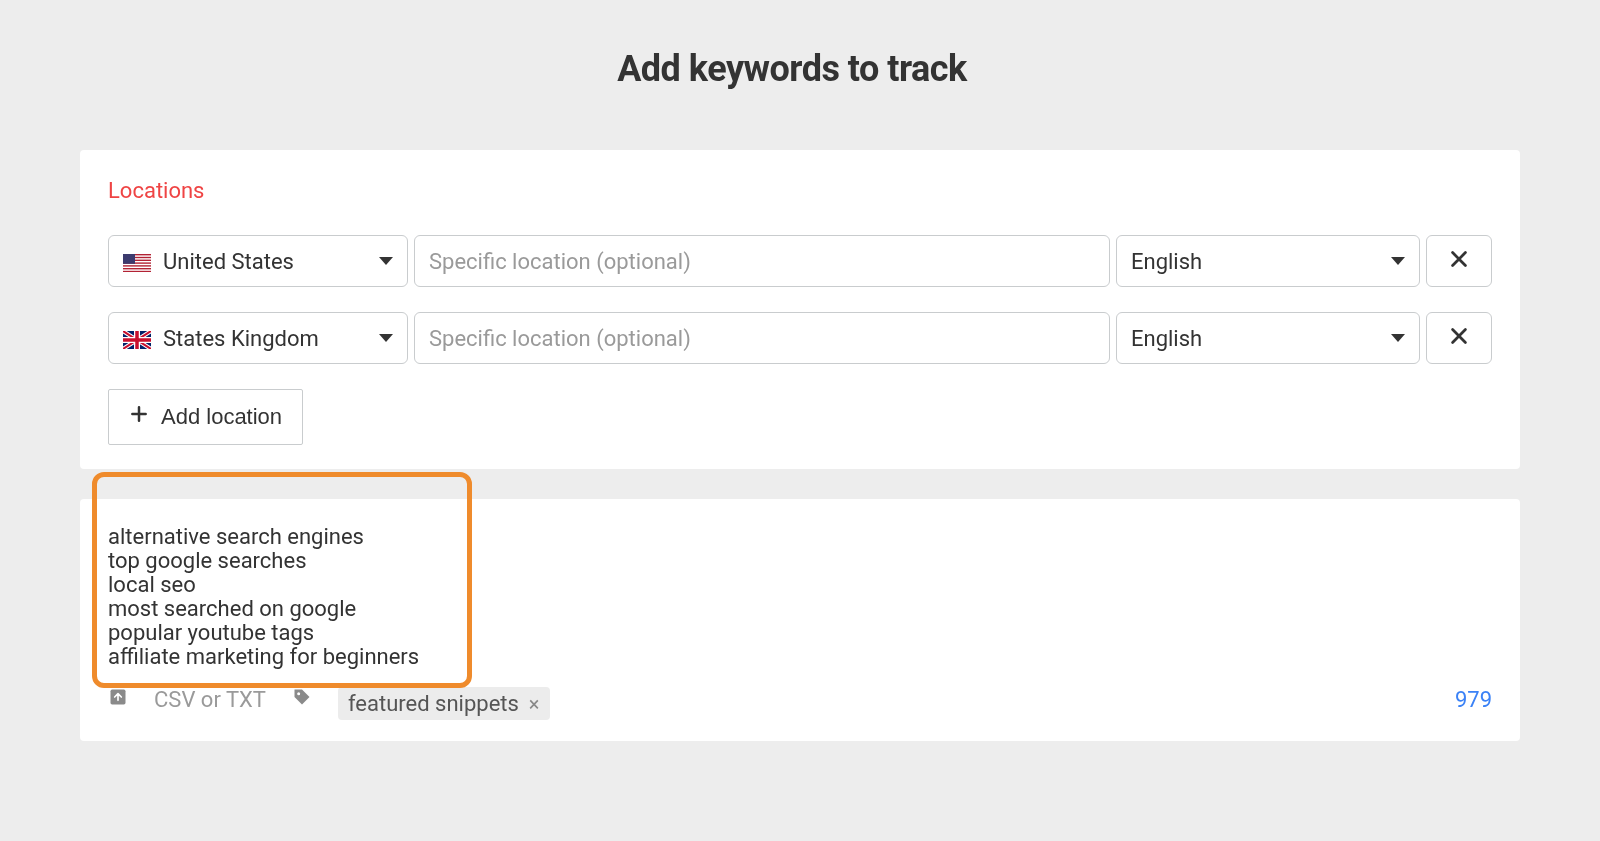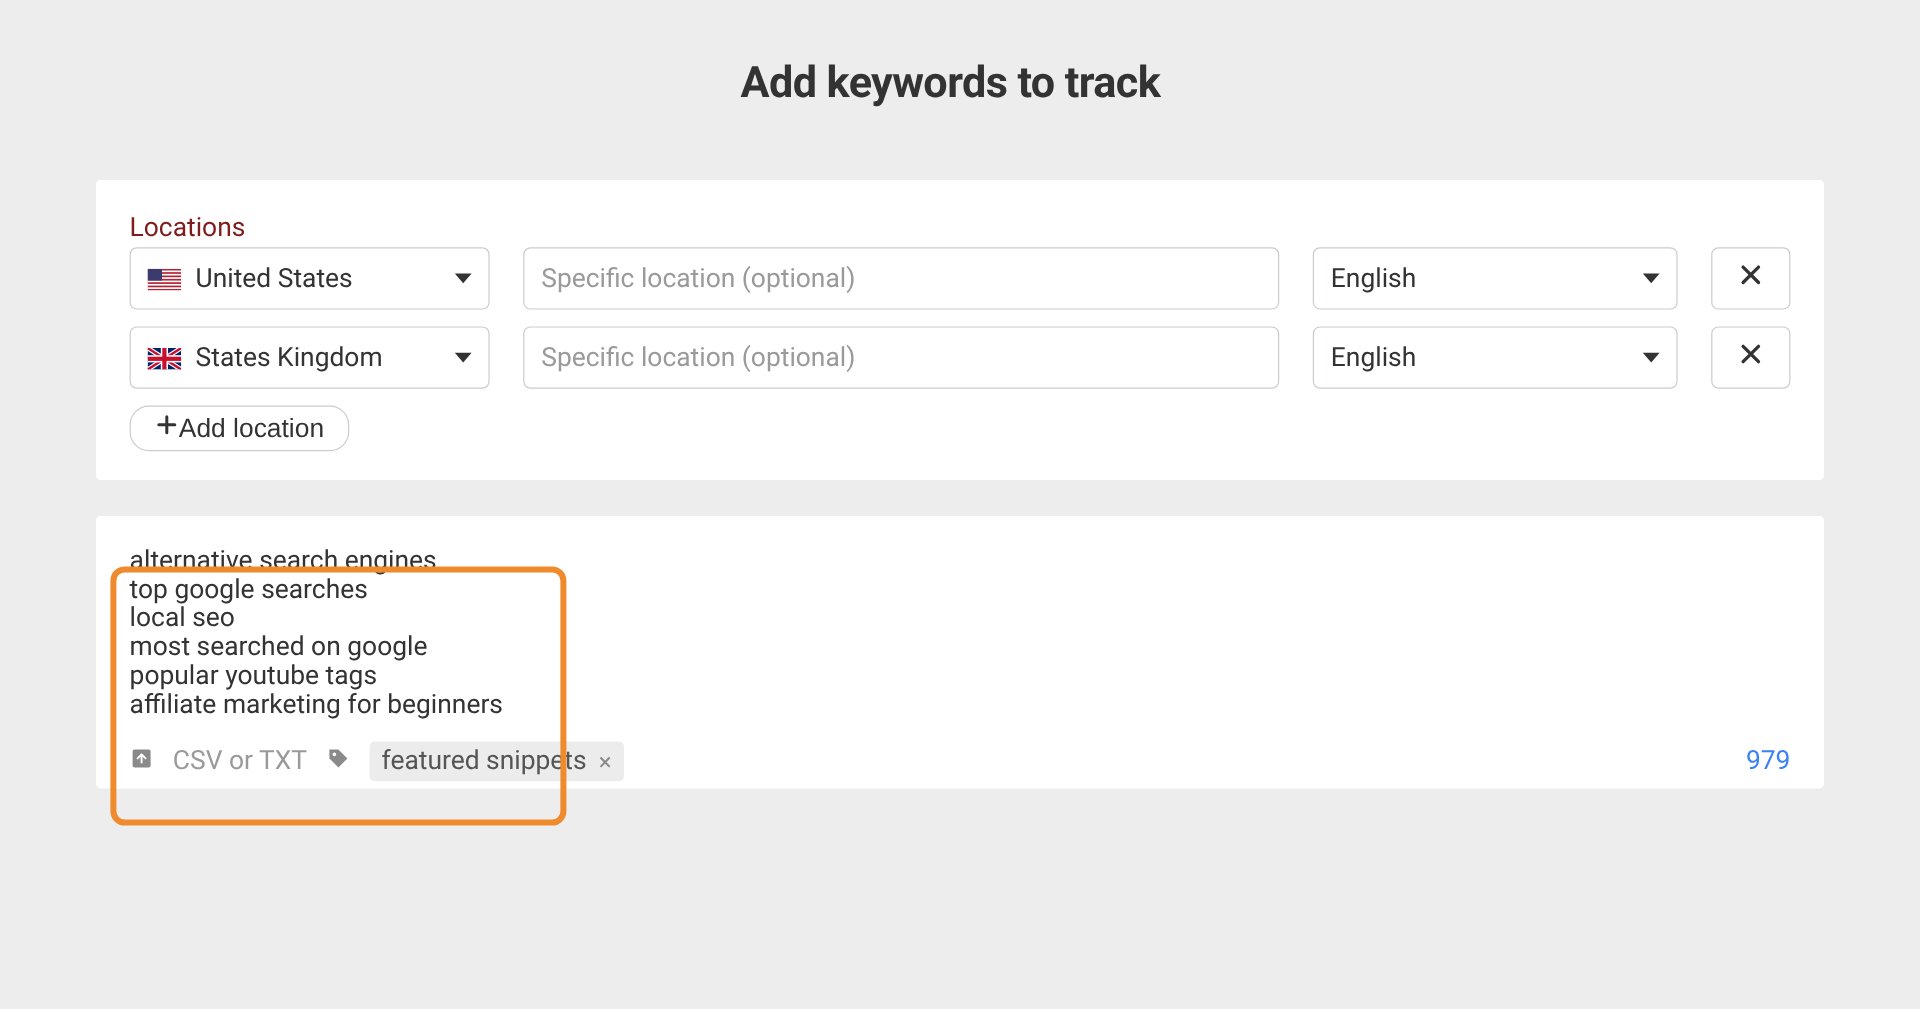--- a/index.html
+++ b/index.html
@@ -25,27 +25,27 @@
     letter-spacing: -0.5px;
   }
   .card {
     background: #fff;
     margin: 0 80px 30px 80px;
     padding: 28px 28px 24px 28px;
     border-radius: 4px;
   }
   .section-label {
     font-size: 22px;
-    color: #7f1d1d;
-    margin-bottom: 3px;
+    color: #ef4444;
+    margin-bottom: 32px;
   }
   .loc-row {
     display: flex;
-    gap: 28px;
-    margin-bottom: 14px;
+    gap: 6px;
+    margin-bottom: 25px;
     align-items: center;
   }
   .ctrl {
     border: 1px solid #c9ccce;
     border-radius: 6px;
     background: #fff;
     height: 52px;
     display: flex;
     align-items: center;
     padding: 0 14px;
@@ -66,24 +66,25 @@
   .caret-down {
     width: 0; height: 0;
     border-left: 7px solid transparent;
     border-right: 7px solid transparent;
     border-top: 8px solid #333;
   }
   .x-icon svg { width: 22px; height: 22px; }
   .add-location-btn {
     display: inline-flex;
     align-items: center;
-    height: 38px;
+    gap: 12px;
+    height: 56px;
     padding: 0 20px;
     border: 1px solid #c9ccce;
-    border-radius: 16px;
+    border-radius: 2px;
     background: #fff;
     font-size: 22px;
     color: #333;
     cursor: pointer;
   }
   .plus-icon svg { width: 20px; height: 20px; }
 
   
   .keywords-card {
     background: #fff;
@@ -104,23 +105,22 @@
   }
   .kw-text {
     padding: 26px 28px 10px 28px;
     font-size: 22px;
     line-height: 24px;
     color: #333;
     white-space: pre;
   }
   .kw-footer {
     display: flex;
-    align-items: center;
-    padding: 8px 28px 6px 28px;
-    gap: 16px;
+    padding: 8px 28px 21px 28px;
+    gap: 26px;
     font-size: 22px;
     color: #9a9a9a;
   }
   .kw-footer .spacer { flex: 1; }
   .upload-icon svg, .tag-icon svg { width: 20px; height: 20px; fill: #8a8a8a; }
   .tag-chip {
     display: inline-flex;
     align-items: center;
     background: #ececec;
     border-radius: 4px;

